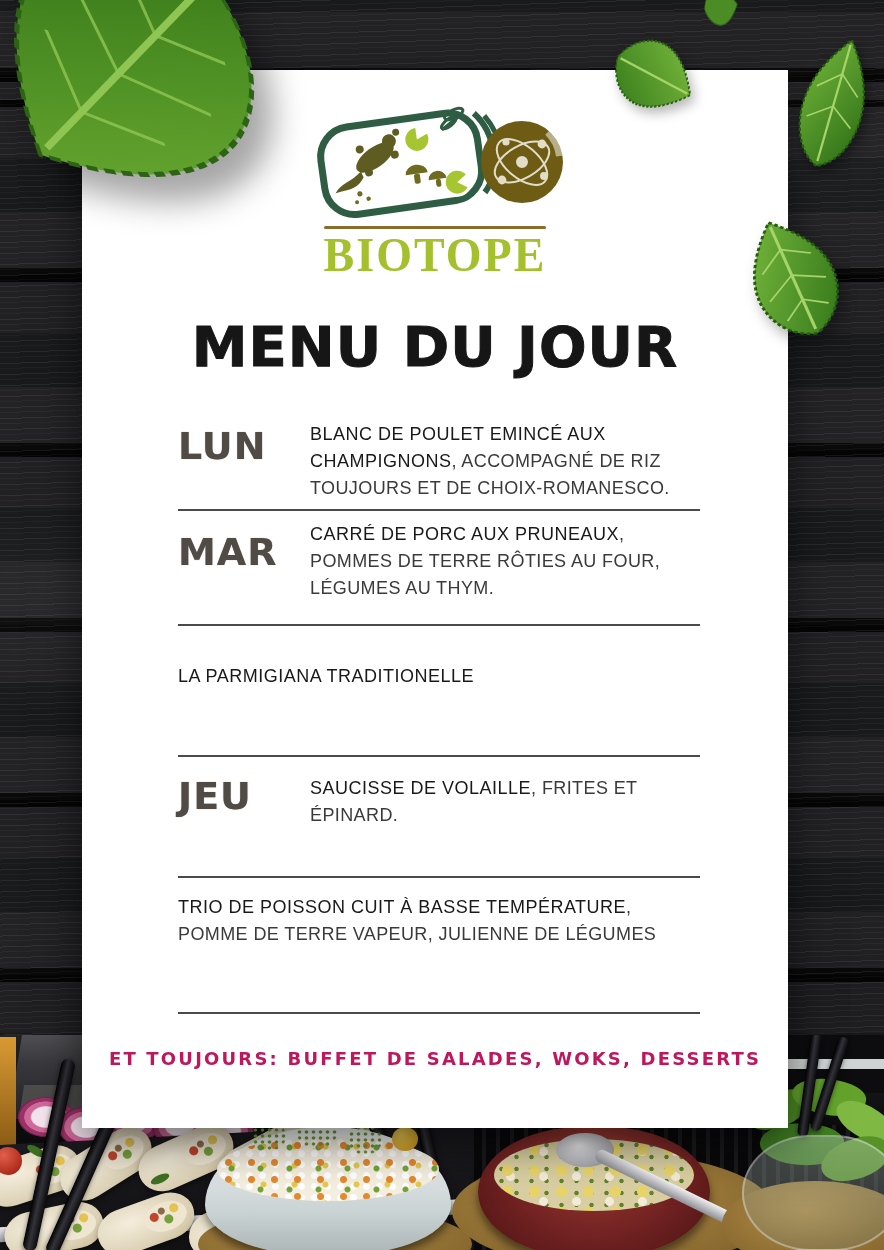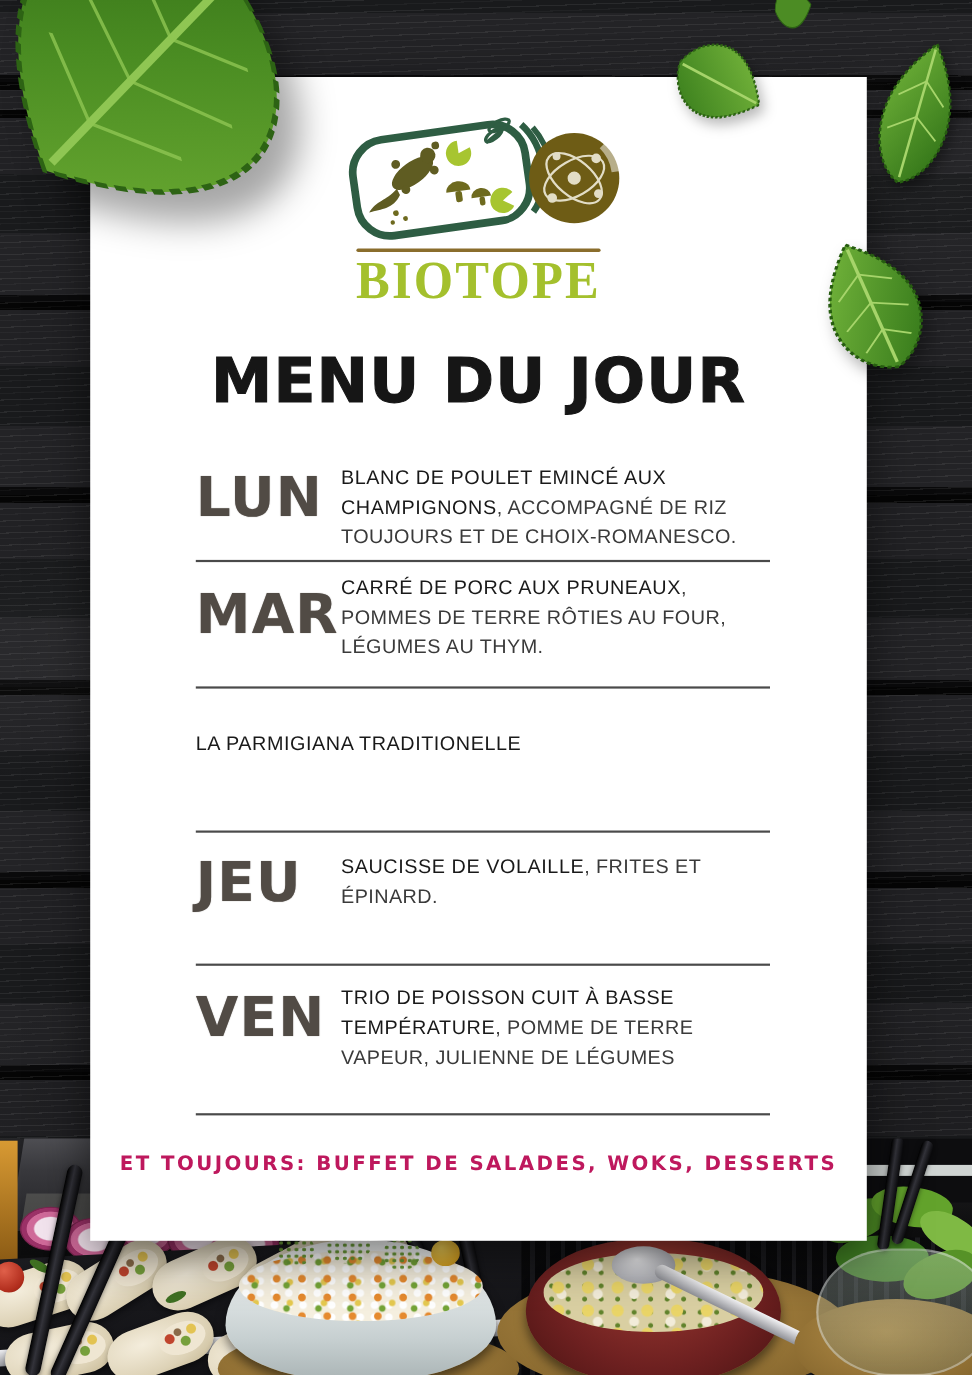--- a/index.html
+++ b/index.html
@@ -90,21 +90,21 @@
   .logo svg{display:block;margin:0 auto;}
   .logo-rule{width:222px;height:3px;margin:6px auto 2px;background:#8a6d2c;border-radius:2px;}
   .brand-name{font-family:"Liberation Serif",serif;font-weight:700;font-size:46px;line-height:1.05;
         letter-spacing:2px;color:#a4c02d;transform:scaleY(1.06);}
   .title{margin:40px 0 0;font-family:"DejaVu Sans",sans-serif;font-weight:700;font-size:56px;line-height:1;
         letter-spacing:1px;color:#161616;-webkit-text-stroke:1px #161616;}
   .subtitle{margin-top:8px;font-family:"DejaVu Sans",sans-serif;font-weight:700;font-size:23px;
         letter-spacing:2px;color:#1c1c1c;}
   .rows{margin:46px 88px 0 96px;text-align:left;}
   .row{display:flex;border-bottom:2px solid #4a4a4a;}
-  .row .day{flex:0 0 132px;font-family:"DejaVu Sans",sans-serif;font-weight:700;font-size:50px;line-height:1;
+  .row .day{flex:0 0 132px;font-family:"DejaVu Sans",sans-serif;font-weight:700;font-size:38px;line-height:1;
         letter-spacing:1px;color:#514b45;margin-top:6px;
         text-shadow:0 0 1px rgba(81,75,69,.6);}
   .row .dish{flex:1;margin:0;font-size:18px;line-height:27px;letter-spacing:.4px;color:#3a3a3a;}
   .row .dish .b{font-weight:400;letter-spacing:.5px;color:#191919;}
   .row-lun{min-height:88px;}
   .row-mar{min-height:103px;padding-top:10px;}
   .row-mar .day{margin-top:12px;}
   .row-mer{min-height:105px;padding-top:24px;}
   .row-mer .day{margin-top:0;}
   .row-mer .dish{margin-top:13px;}
@@ -272,21 +272,20 @@
         <p class="dish"><span class="b">CARRÉ DE PORC AUX PRUNEAUX</span><span>, POMMES DE TERRE RÔTIES AU FOUR, LÉGUMES AU THYM.</span></p>
       </div>
       <div class="row row-mer">
         <p class="dish"><span class="b">LA PARMIGIANA TRADITIONELLE</span><span></span></p>
       </div>
       <div class="row row-jeu">
         <div class="day">JEU</div>
         <p class="dish"><span class="b">SAUCISSE DE VOLAILLE</span><span>, FRITES ET ÉPINARD.</span></p>
       </div>
       <div class="row row-ven">
-        <div class="day">VEN</div>
         <p class="dish"><span class="b">TRIO DE POISSON CUIT À BASSE TEMPÉRATURE</span><span>, POMME DE TERRE VAPEUR, JULIENNE DE LÉGUMES</span></p>
       </div>
     </div>
 
     <div class="footer-note">ET TOUJOURS: BUFFET DE SALADES, WOKS, DESSERTS</div>
   </div>
 
   <div class="leaf leaf-tl">
     <svg viewBox="0 0 100 160" width="318" height="250" preserveAspectRatio="none" style="transform:rotate(224deg);">
       <defs>

